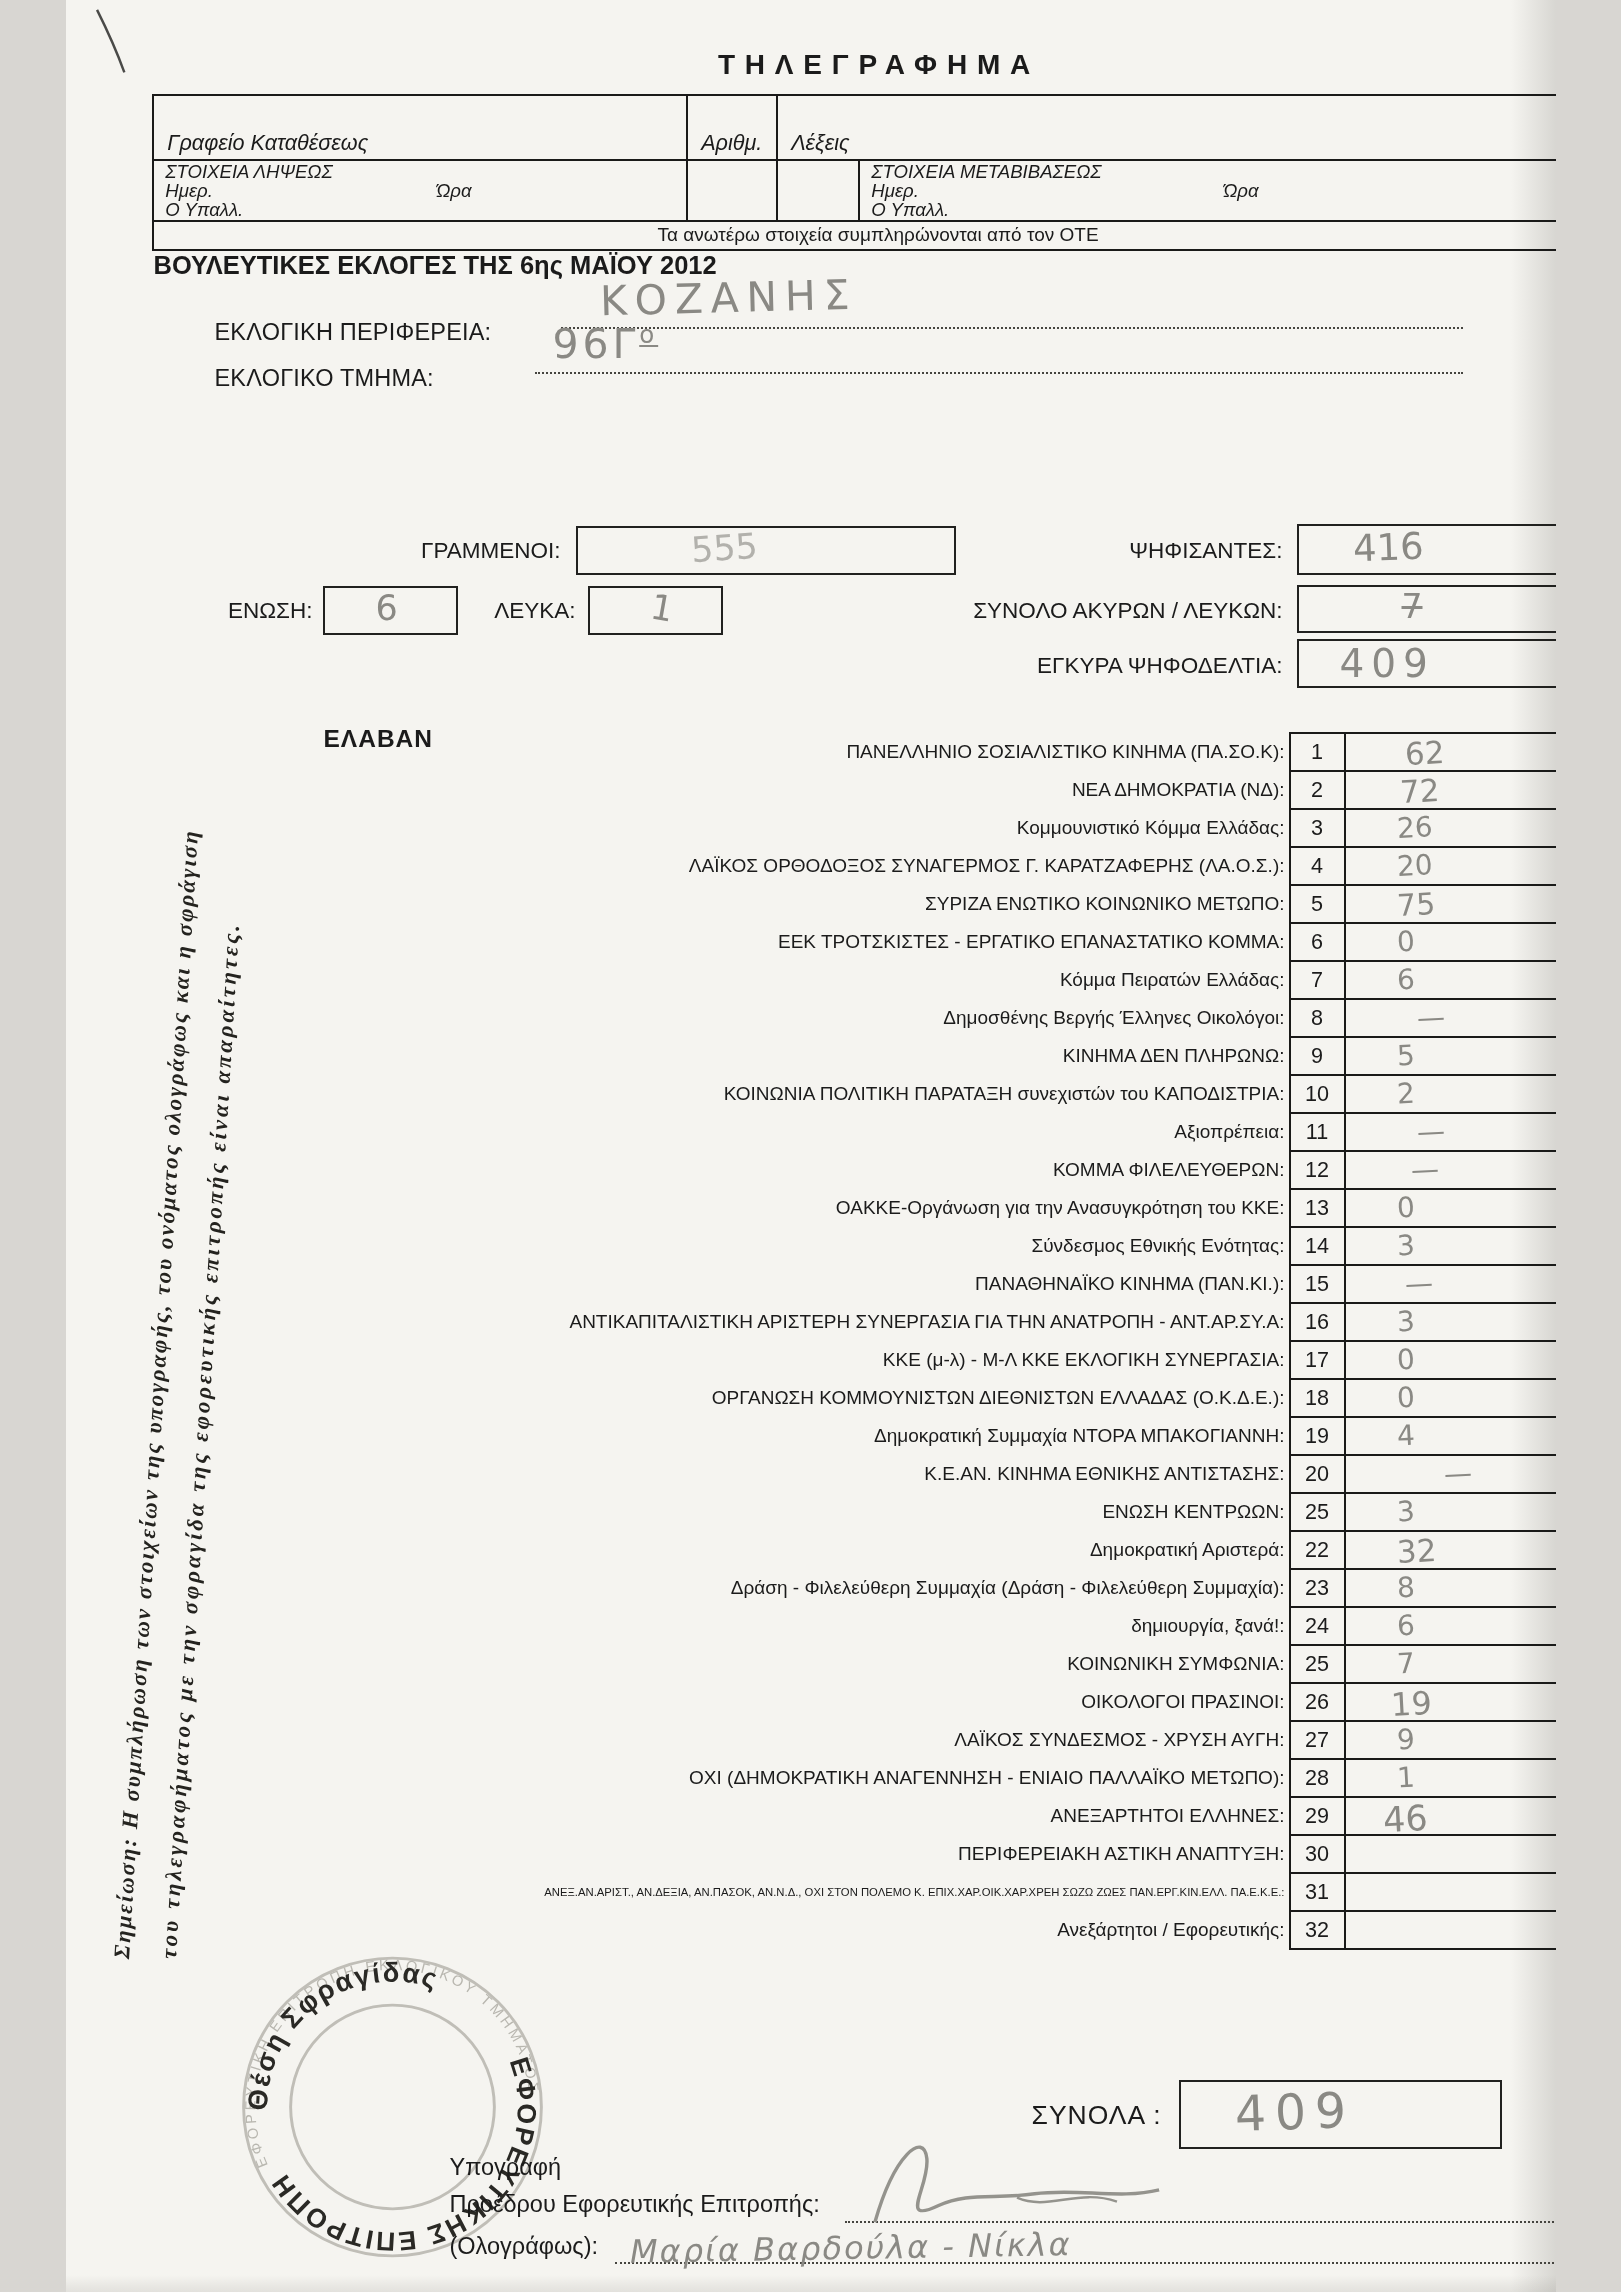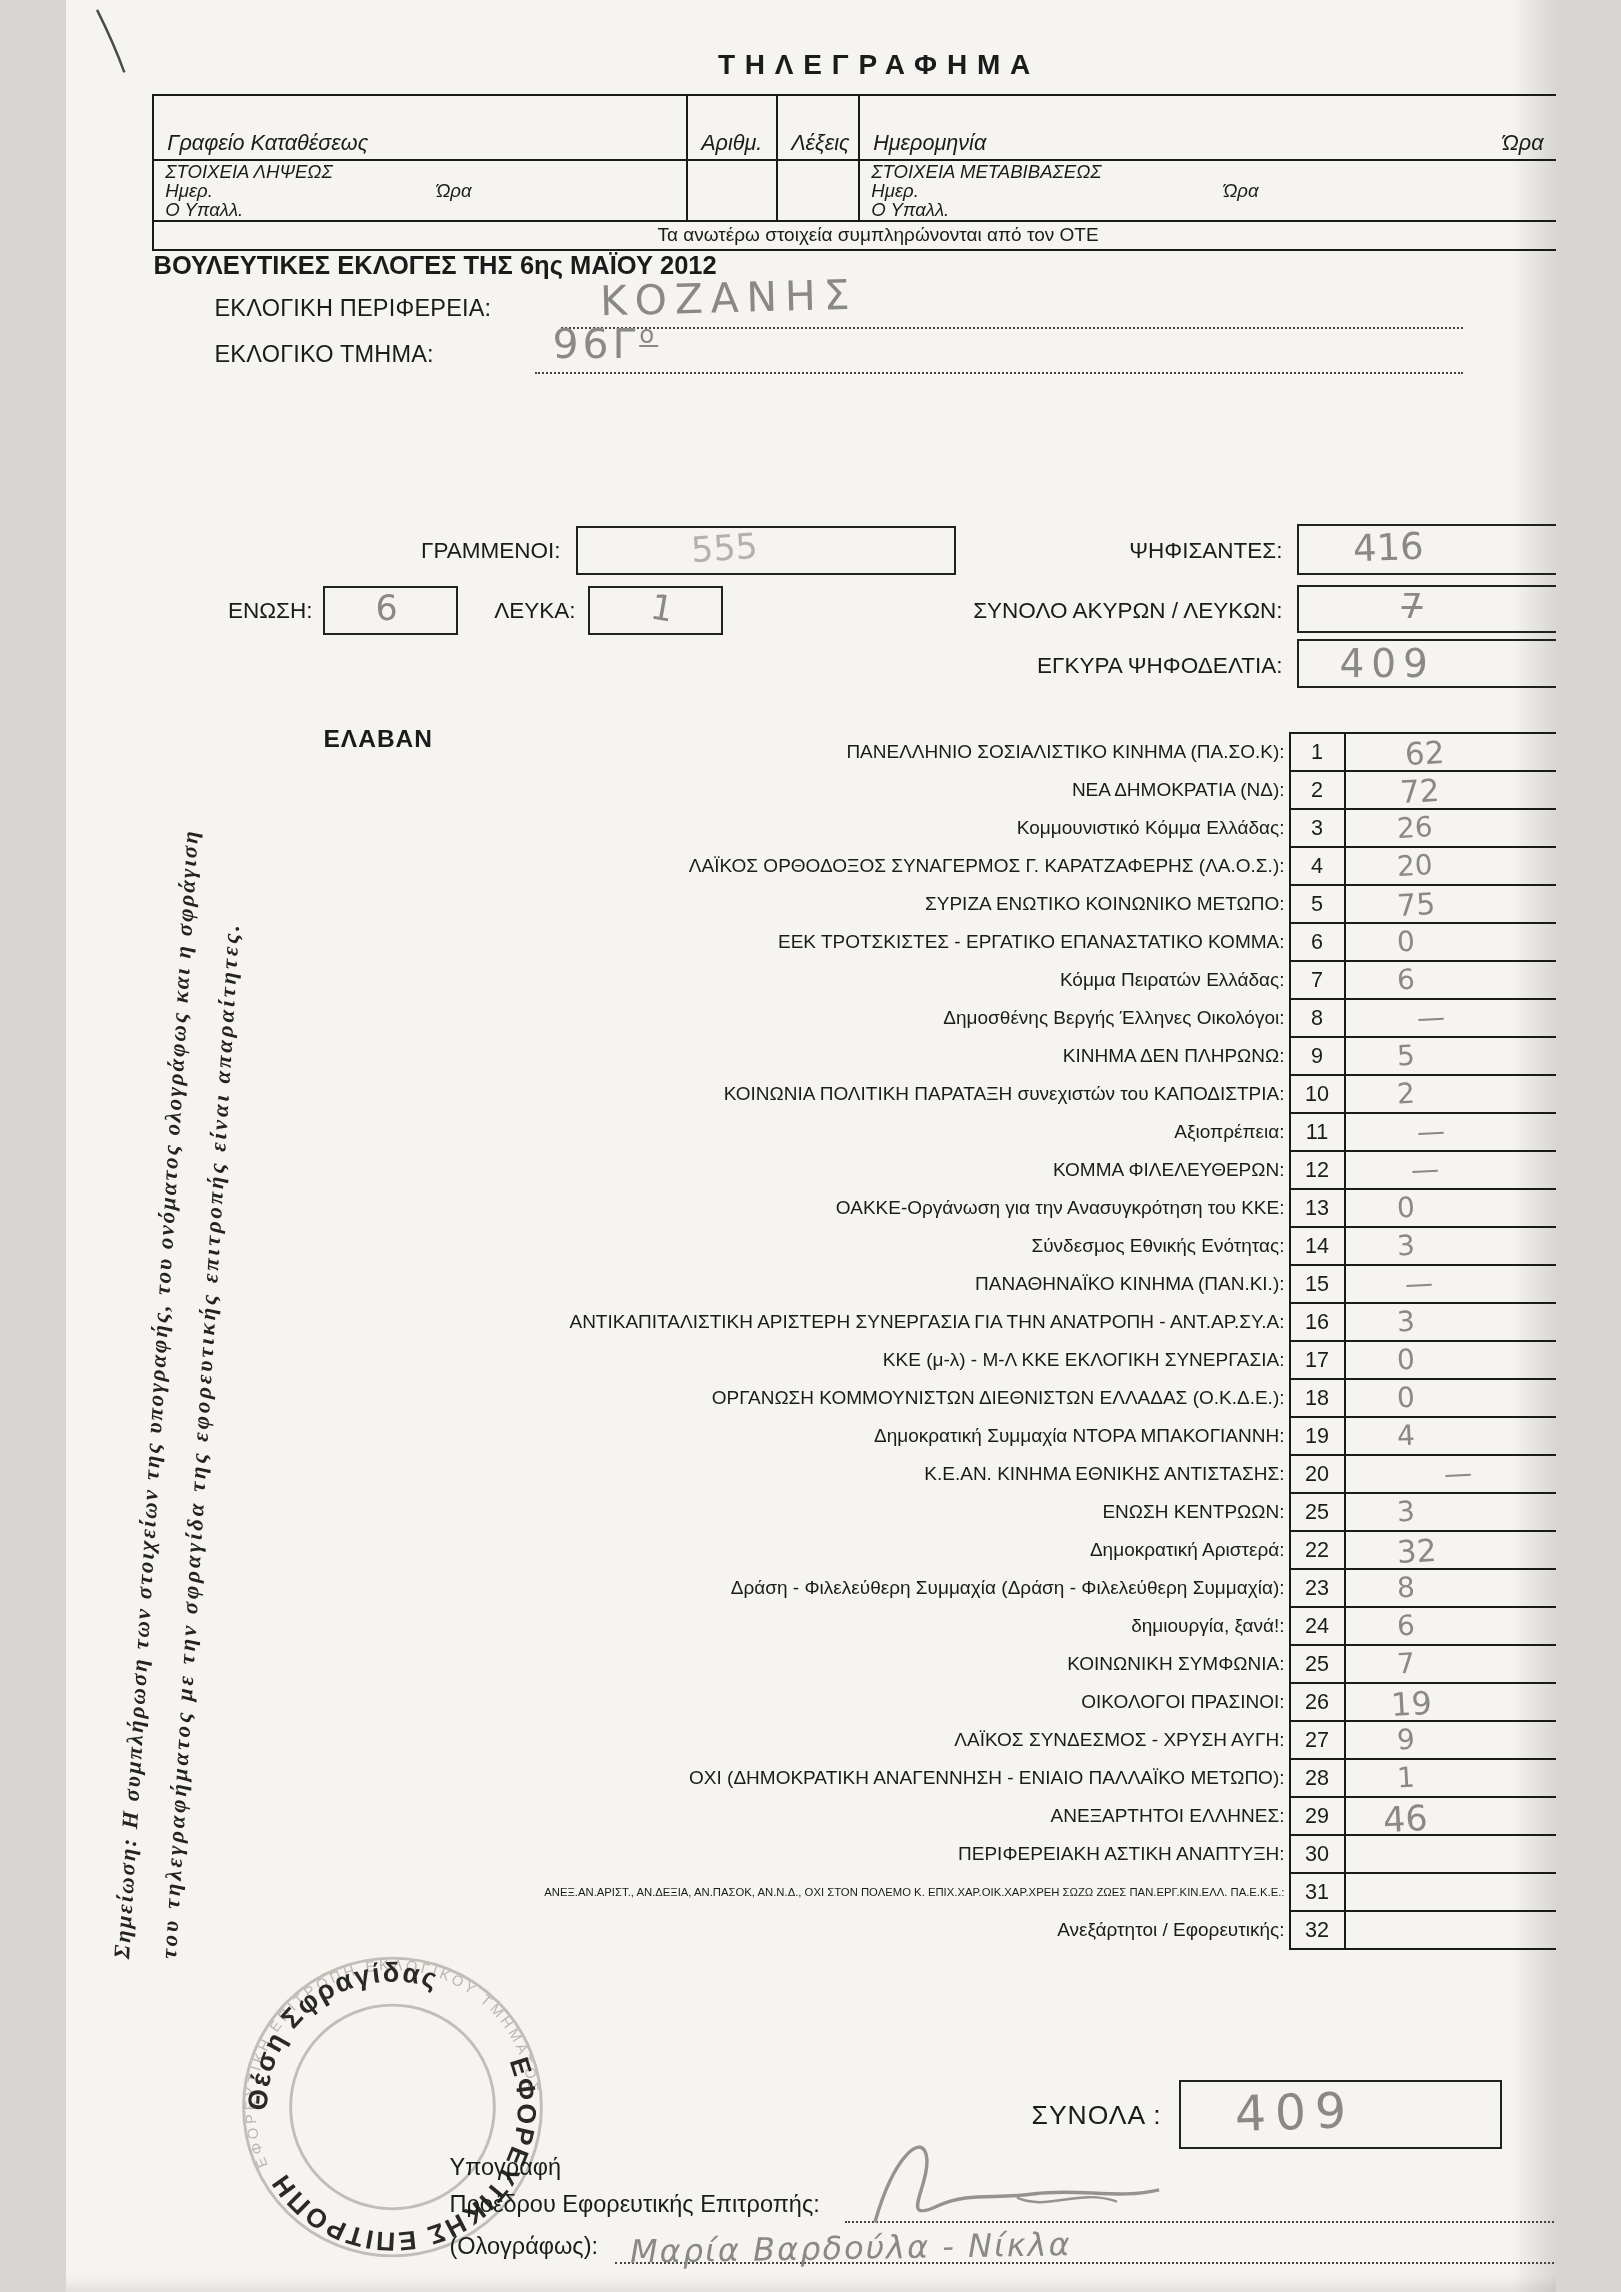--- a/index.html
+++ b/index.html
@@ -31,21 +31,21 @@
   .c-num{width:90px;}
   .c-words{width:82px;}
   .c-date{flex:1;}
   .hdr-rowA .c-date{justify-content:space-between;padding-right:59px;}
   .hdr-rowB{display:flex;height:59px;border-bottom:2.9px solid #1a1a19;}
   .hdr-rowB .cell{padding:1px 0 0 11.8px;font-style:italic;font-size:18.6px;line-height:19px;}
   .pair span.t-left{margin-left:223px;}
   .pair span.t-right{margin-left:304px;}
   .hdr-rowC{height:26.5px;display:flex;align-items:center;justify-content:center;font-size:19px;}
   
-  .flabel{position:absolute;font-size:23.5px;letter-spacing:0.2px;}
+  .flabel{position:absolute;font-size:23.5px;letter-spacing:0.2px;margin-top:24px;}
   .dotline{position:absolute;border-bottom:2.9px dotted #45443f;}
   
   .hw{font-family:"DejaVu Sans",sans-serif;color:#8a8984;font-weight:400;}
   .hw-district{position:absolute;left:534px;top:274px;font-size:41px;letter-spacing:7.8px;transform:rotate(-1.5deg);}
   .hw-section{position:absolute;left:487px;top:320px;font-size:41px;letter-spacing:3.9px;}
   .hw-section .sup{font-size:60%;vertical-align:super;text-decoration:underline;}
   
   .cbox{position:absolute;border:2.9px solid #21211f;box-sizing:border-box;background:transparent;}
   .cbox .hw{position:absolute;top:0px;font-size:35px;}
   .crossed{text-decoration:line-through;}
@@ -102,24 +102,20 @@
     <path d="M8,4 C18,24 28,46 36,68" stroke="#4a4a48" stroke-width="2.5" fill="none"></path>
   </svg>
 
   <div class="tg-title">ΤΗΛΕΓΡΑΦΗΜΑ</div>
 
   <div class="hdr">
     <div class="hdr-rowA">
       <div class="cell c-office">Γραφείο Καταθέσεως</div>
       <div class="cell c-num">Αριθμ.</div>
       <div class="cell c-words">Λέξεις</div>
-      <div class="cell c-date">
-        <span>Ημερομηνία</span>
-        <span>Ώρα</span>
-      </div>
     </div>
     <div class="hdr-rowB">
       <div class="cell c-office">
         <div>ΣΤΟΙΧΕΙΑ ΛΗΨΕΩΣ</div>
         <div class="pair">
           <span>Ημερ.</span><span class="t-left">Ώρα</span>
         </div>
         <div>Ο Υπαλλ.</div>
       </div>
       <div class="cell c-num"></div>

